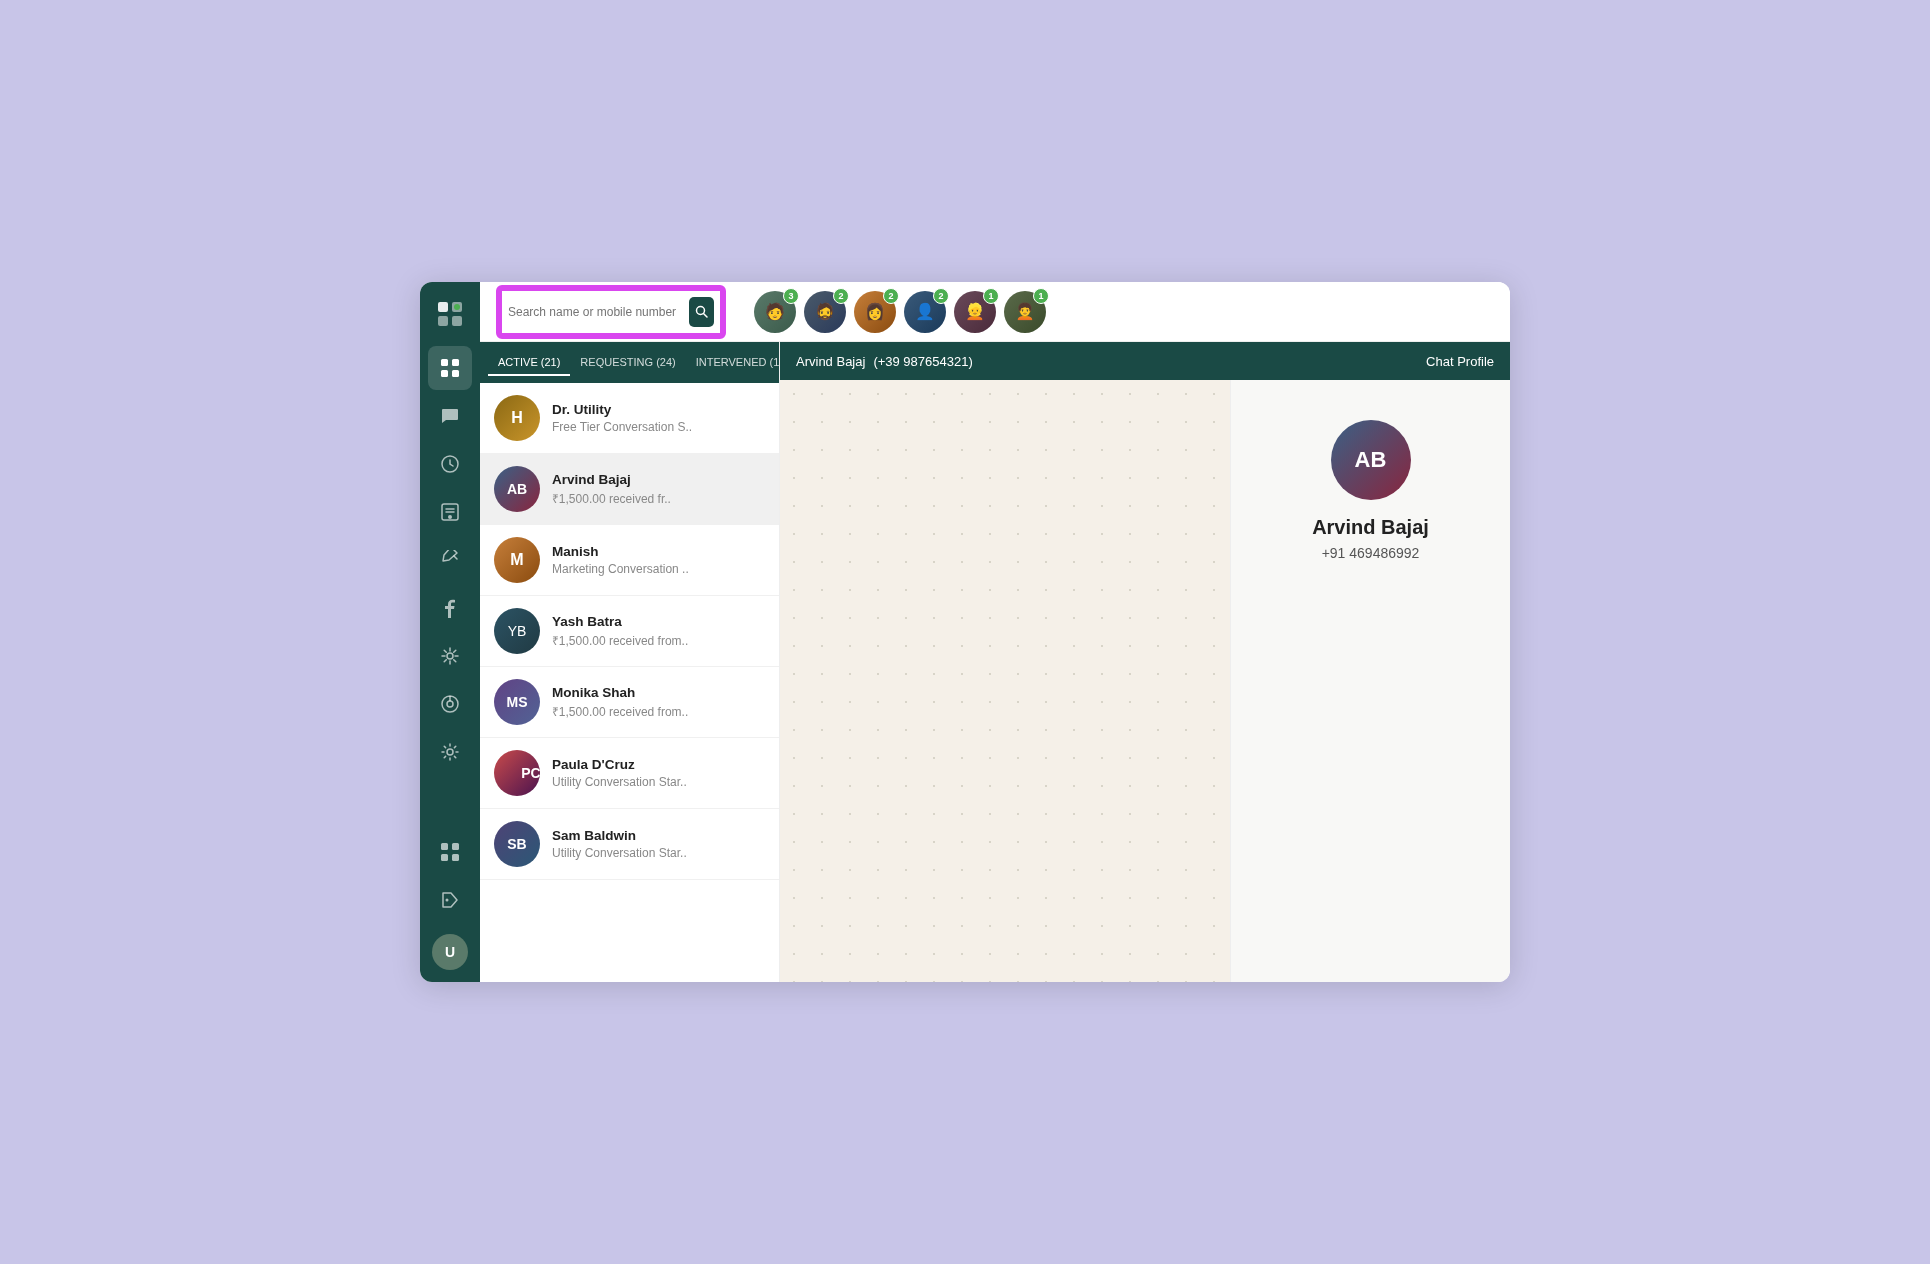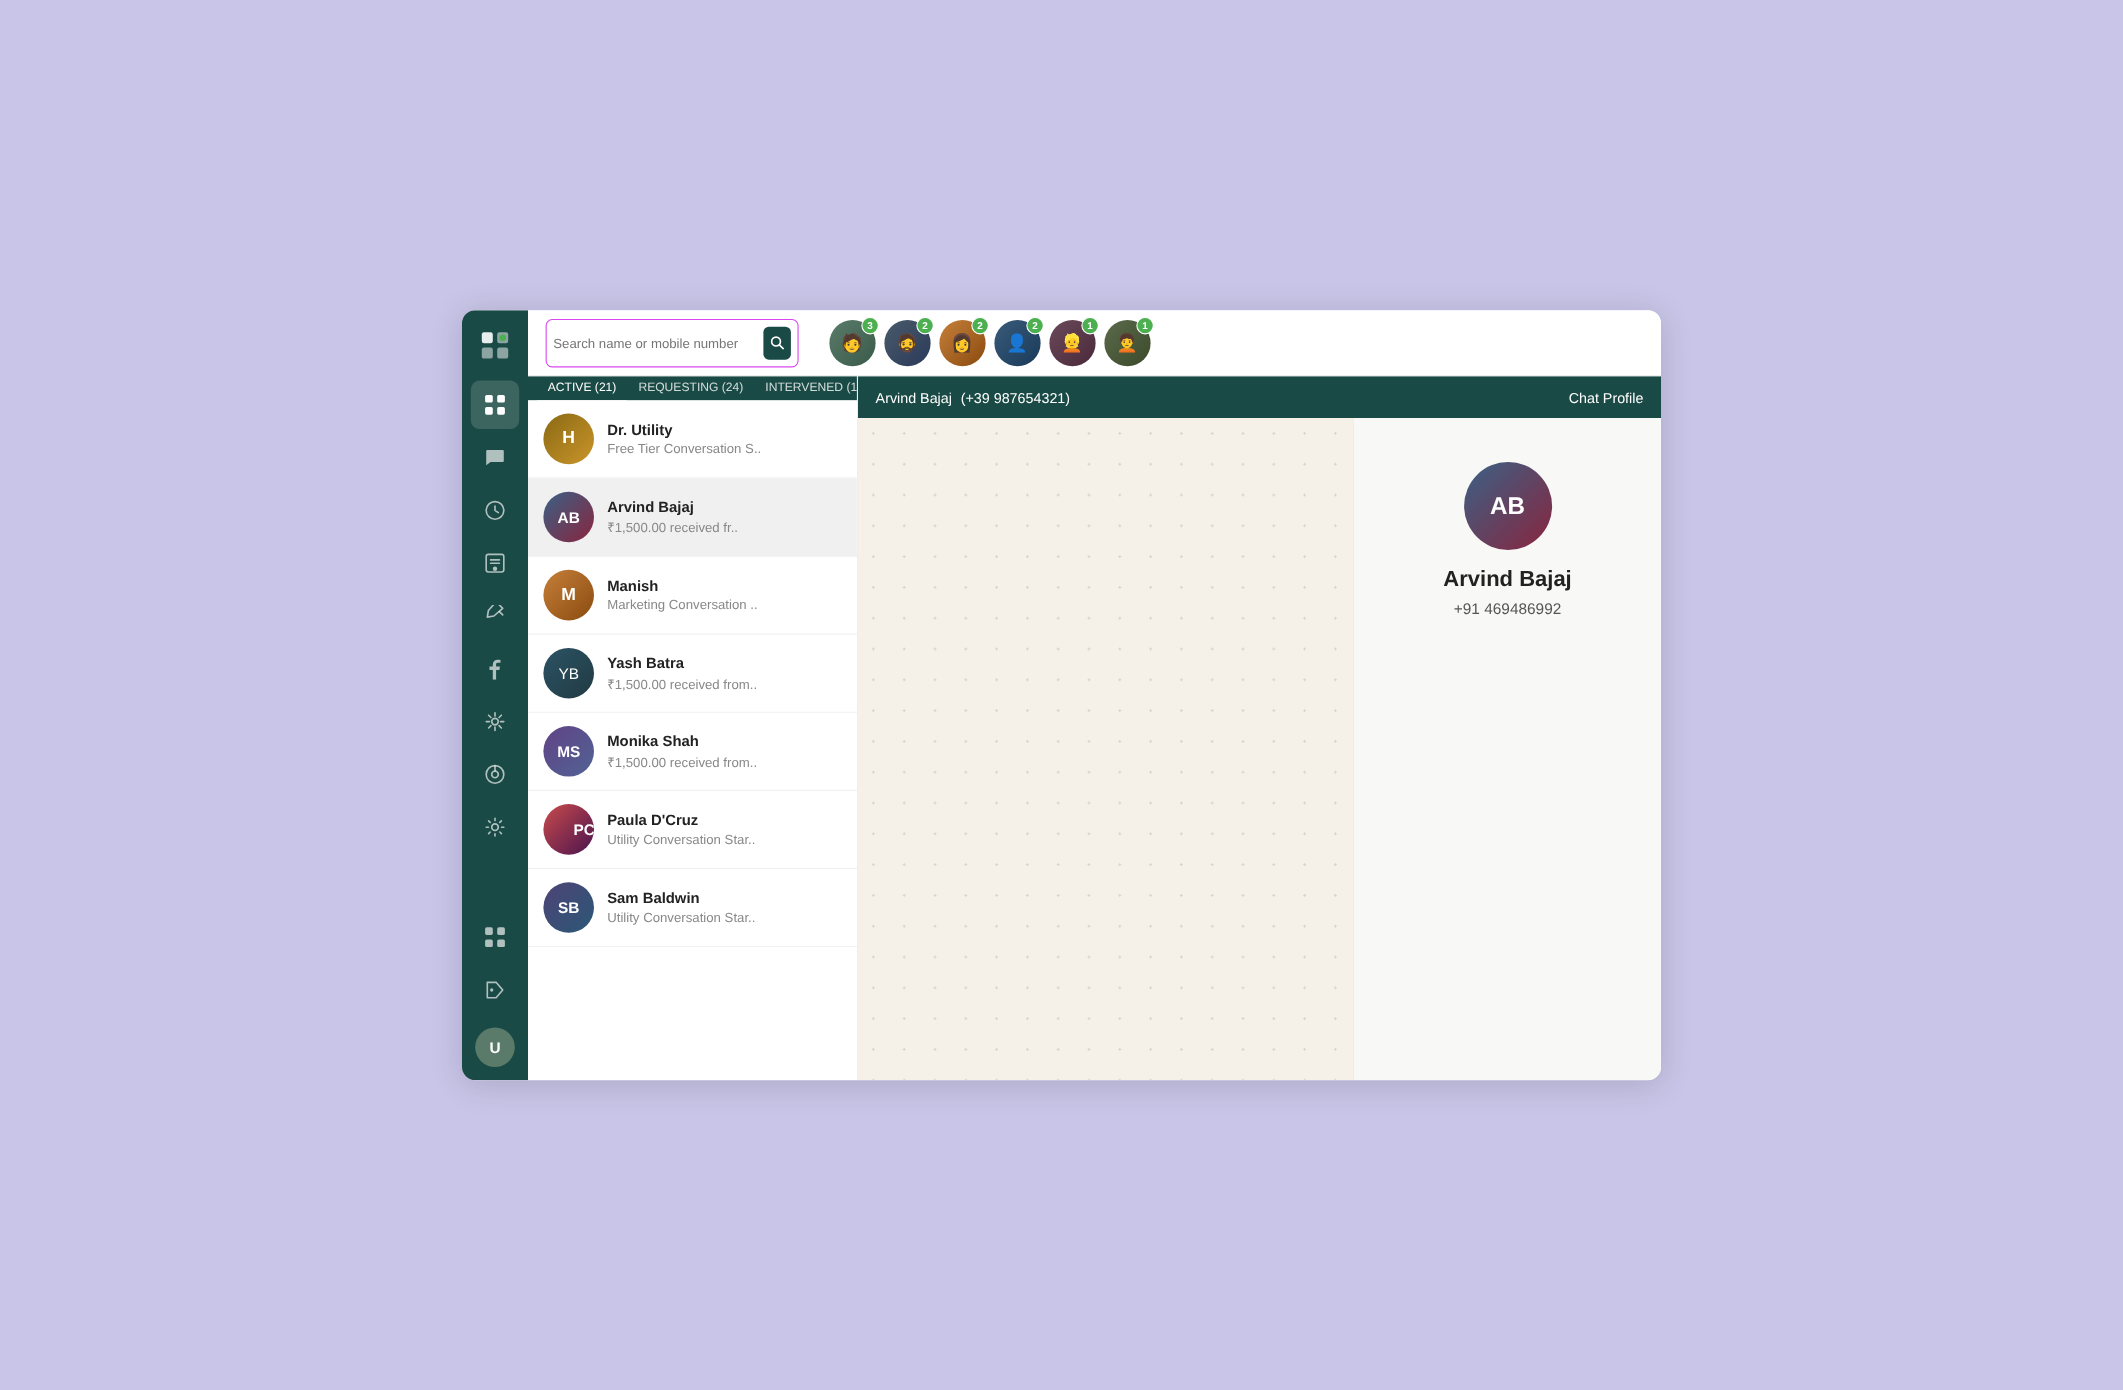--- a/index.html
+++ b/index.html
@@ -88,21 +88,21 @@
       display: flex;
       align-items: center;
       padding: 0 16px;
       gap: 12px;
       border-bottom: 1px solid #eee;
       flex-shrink: 0;
     }
     .search-box {
       display: flex;
       align-items: center;
-      border: 1px solid #d946ef;
+      border: 6px solid #d946ef;
       border-radius: 6px;
       padding: 6px 6px;
       gap: 8px;
       width: 230px;
       background: #fff;
     }
     .search-box input {
       border: none;
       outline: none;
       font-size: 12px;
@@ -173,21 +173,21 @@
       display: flex;
       flex-direction: column;
       border-right: 1px solid #eee;
       flex-shrink: 0;
     }
     .tabs-bar {
       background: #1a4a45;
       display: flex;
       align-items: center;
       padding: 0 8px;
-      height: 22px;
+      height: 41px;
       flex-shrink: 0;
     }
     .tab-btn {
       color: rgba(255,255,255,0.8);
       font-size: 11px;
       padding: 6px 10px;
       cursor: pointer;
       border-bottom: 2px solid transparent;
       white-space: nowrap;
     }

